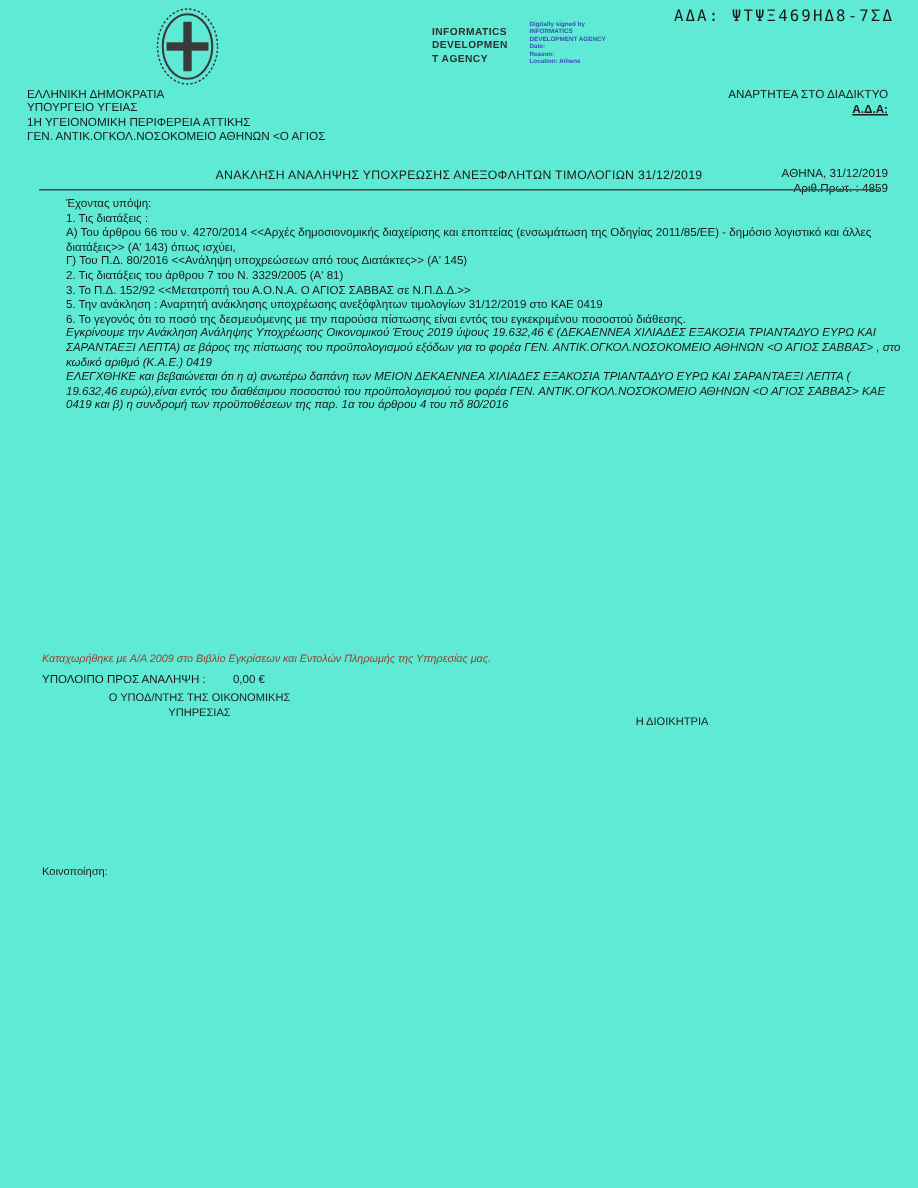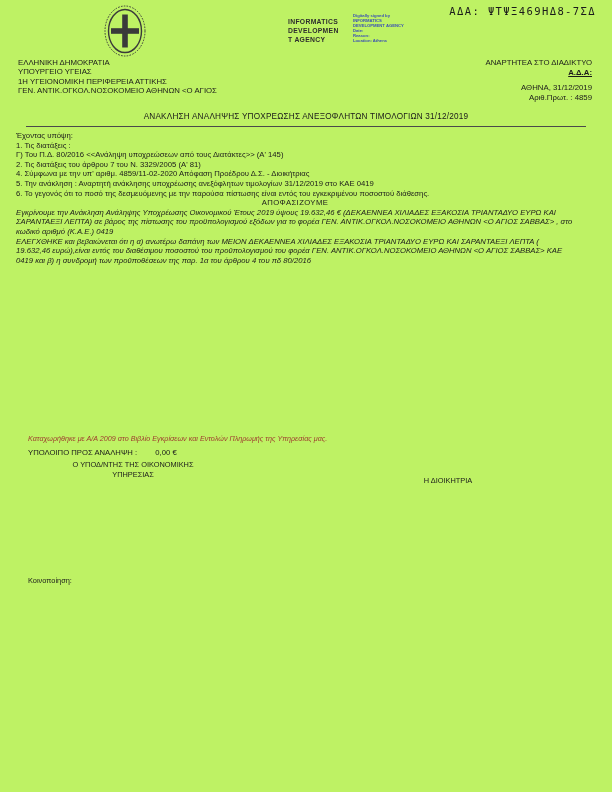--- a/index.html
+++ b/index.html
@@ -1,32 +1,32 @@
 <!DOCTYPE html>
 <html><head>
 <meta charset="utf-8">
 <style>
   html,body{margin:0;padding:0;background:#e8e8e8;}
   .page{
-    position:relative;width:612px;height:792px;background:#bef264;
+    position:relative;width:612px;height:792px;background:#5eead4;
     font-family:"Liberation Sans",sans-serif;color:#1a1a1a;overflow:hidden;
     margin:0 auto;box-shadow:0 0 4px rgba(0,0,0,.25);
   }
   .abs{position:absolute;}
   .ada-code{top:5px;right:16px;font-size:10.5px;letter-spacing:1.4px;font-family:"DejaVu Sans Mono",monospace;}
   .emblem{left:102px;top:5px;width:46px;height:52px;}
   .stamp-agency{left:288px;top:17px;font-size:6.8px;line-height:9px;font-weight:600;color:#2e2e2e;letter-spacing:.3px;}
   .stamp-sig{left:353px;top:13px;font-size:4.2px;line-height:5px;font-weight:600;}
   .org-block{left:18px;top:58px;font-size:7.8px;line-height:9.4px;}
   .right-block{right:20px;top:58px;text-align:right;font-size:7.8px;line-height:9.6px;}
   .ada-label{text-decoration:underline;font-weight:600;text-align:right;}
-  .right-gap{margin-top:6px;text-align:right;}
+  .right-gap{margin-top:34px;text-align:right;}
   .title-row{left:0;right:0;top:112px;text-align:center;font-size:8.2px;letter-spacing:.2px;}
   .title-rule{left:26px;right:26px;top:126px;border-top:1px solid #4a4a4a;height:0;}
-  .body-flow{left:16px;top:131px;width:558px;font-size:7.7px;line-height:9.6px;}
+  .body-flow{left:44px;top:131px;width:558px;font-size:7.7px;line-height:9.6px;}
   .body-flow div{margin:0;}
   .decision-heading{text-align:center;margin-top:9px;letter-spacing:.4px;}
   .decision-text{font-style:italic;margin-top:7px;}
   .service-heading{text-align:center;margin-top:11px;}
   .verification-text{font-style:italic;margin-top:7px;}
   .registry{left:28px;top:434px;font-size:7.2px;font-style:italic;}
   .balance{left:28px;top:448px;font-size:7.7px;}
   .balance-value{margin-left:16px;margin-top:21px;}
   .sig-left{left:48px;top:460px;width:170px;text-align:center;font-size:7.4px;line-height:9.6px;}
   .sig-right{left:378px;top:476px;width:140px;text-align:center;font-size:7.4px;}
@@ -78,27 +78,27 @@
     <div class="right-gap">ΑΘΗΝΑ, 31/12/2019</div>
     <div>Αριθ.Πρωτ. : 4859</div>
   </div>
 
   <div class="abs title-row">ΑΝΑΚΛΗΣΗ ΑΝΑΛΗΨΗΣ ΥΠΟΧΡΕΩΣΗΣ ΑΝΕΞΟΦΛΗΤΩΝ ΤΙΜΟΛΟΓΙΩΝ 31/12/2019</div>
   <div class="abs title-rule"></div>
 
   <div class="abs body-flow">
     <div>Έχοντας υπόψη:</div>
     <div>1. Τις διατάξεις :</div>
+    <div>Α) Του άρθρου 66 του ν. 4270/2014 &lt;&lt;Αρχές δημοσιονομικής διαχείρισης και εποπτείας (ενσωμάτωση της Οδηγίας 2011/85/ΕΕ) - δημόσιο λογιστικό και άλλες διατάξεις&gt;&gt; (Α' 143) όπως ισχύει,</div>
     <div>Γ) Του Π.Δ. 80/2016 &lt;&lt;Ανάληψη υποχρεώσεων από τους Διατάκτες&gt;&gt;   (Α' 145)</div>
     <div>2. Τις διατάξεις του άρθρου 7 του Ν. 3329/2005   (Α' 81)</div>
-    <div>4. Σύμφωνα με την υπ' αριθμ. 4859/11-02-2020 Απόφαση Προέδρου Δ.Σ. - Διοικήτριας</div>
+    <div>3. Το Π.Δ. 152/92 &lt;&lt;Μετατροπή του Α.Ο.Ν.Α. Ο ΑΓΙΟΣ ΣΑΒΒΑΣ σε Ν.Π.Δ.Δ.&gt;&gt;</div>
     <div>5. Την ανάκληση : Αναρτητή ανάκλησης υποχρέωσης ανεξόφλητων τιμολογίων 31/12/2019 στο ΚΑΕ 0419</div>
     <div>6. Το γεγονός ότι το ποσό της δεσμευόμενης με την παρούσα πίστωσης είναι εντός του εγκεκριμένου ποσοστού διάθεσης.</div>
 
-    <div class="decision-heading">ΑΠΟΦΑΣΙΖΟΥΜΕ</div>
     <div class="decision-text">Εγκρίνουμε την Ανάκληση Ανάληψης Υποχρέωσης  Οικονομικού Έτους  2019  ύψους   19.632,46 € (ΔΕΚΑΕΝΝΕΑ ΧΙΛΙΑΔΕΣ ΕΞΑΚΟΣΙΑ ΤΡΙΑΝΤΑΔΥΟ ΕΥΡΩ ΚΑΙ ΣΑΡΑΝΤΑΕΞΙ ΛΕΠΤΑ) σε βάρος της πίστωσης του προϋπολογισμού εξόδων για το φορέα ΓΕΝ. ΑΝΤΙΚ.ΟΓΚΟΛ.ΝΟΣΟΚΟΜΕΙΟ ΑΘΗΝΩΝ &lt;Ο ΑΓΙΟΣ ΣΑΒΒΑΣ&gt; , στο κωδικό αριθμό (Κ.Α.Ε.) 0419</div>
 
     <div class="verification-text">ΕΛΕΓΧΘΗΚΕ και βεβαιώνεται ότι η α) ανωτέρω δαπάνη των ΜΕΙΟΝ ΔΕΚΑΕΝΝΕΑ ΧΙΛΙΑΔΕΣ ΕΞΑΚΟΣΙΑ ΤΡΙΑΝΤΑΔΥΟ ΕΥΡΩ ΚΑΙ ΣΑΡΑΝΤΑΕΞΙ ΛΕΠΤΑ ( 19.632,46 ευρώ),είναι εντός του διαθέσιμου ποσοστού του προϋπολογισμού του φορέα ΓΕΝ. ΑΝΤΙΚ.ΟΓΚΟΛ.ΝΟΣΟΚΟΜΕΙΟ ΑΘΗΝΩΝ &lt;Ο ΑΓΙΟΣ ΣΑΒΒΑΣ&gt; ΚΑΕ 0419 και β) η συνδρομή των προϋποθέσεων της παρ. 1α του άρθρου 4 του πδ 80/2016</div>
   </div>
 
   <div class="abs registry" style="color: rgb(158, 59, 46);">Καταχωρήθηκε με Α/Α 2009 στο Βιβλίο Εγκρίσεων και Εντολών Πληρωμής της Υπηρεσίας μας.</div>
 
   <div class="abs balance">
     <span>ΥΠΟΛΟΙΠΟ ΠΡΟΣ ΑΝΑΛΗΨΗ :</span>
     <span class="balance-value">0,00 €</span>

